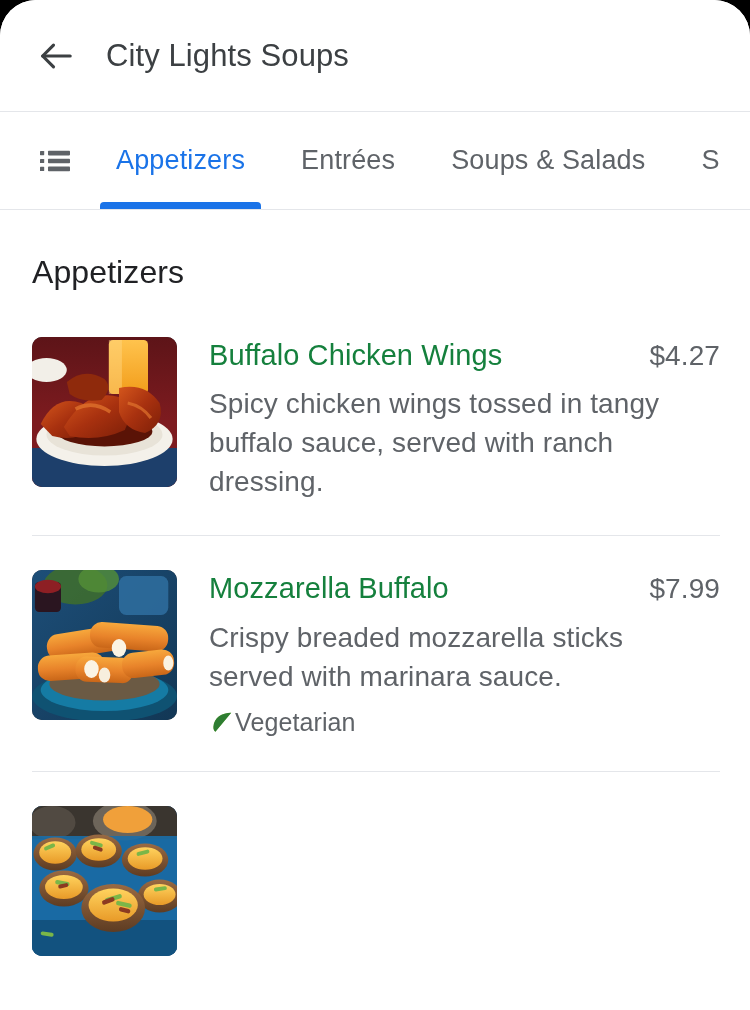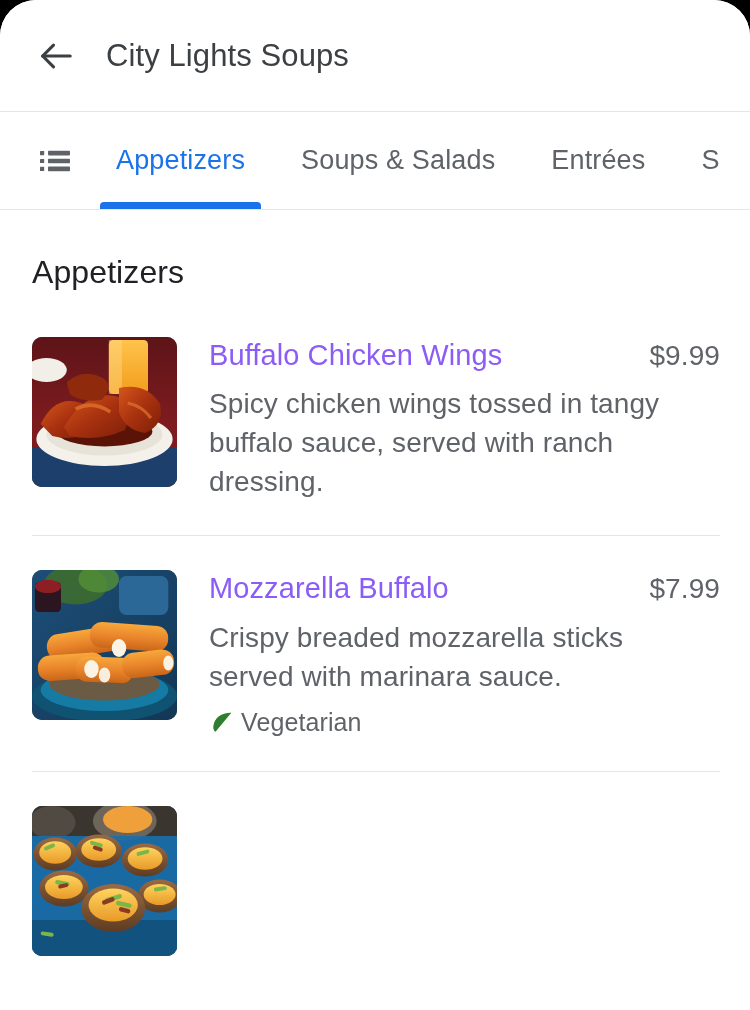--- a/index.html
+++ b/index.html
@@ -163,21 +163,21 @@
 
   .item-head {
     display: flex;
     align-items: baseline;
     justify-content: space-between;
     gap: 16px;
   }
 
   .item-name {
     font-size: 29px;
-    color: #8b5cf6;
+    color: #15803d;
     font-weight: 400;
     letter-spacing: 0.1px;
     line-height: 1.15;
   }
 
   .item-price {
     font-size: 28px;
     color: #5f6368;
     font-weight: 400;
     white-space: nowrap;
@@ -195,21 +195,21 @@
 
   .item-tags {
     margin-top: 12px;
     display: flex;
     align-items: center;
     gap: 10px;
   }
   .tag {
     display: flex;
     align-items: center;
-    gap: 6px;
+    gap: 0;
     font-size: 25px;
     color: #5f6368;
     letter-spacing: 0.1px;
   }
   .tag svg { display: block; flex: 0 0 auto; }
 
   .item-divider {
     height: 1px;
     background: #e4e6ea;
     margin: 34px 30px 34px 32px;
@@ -241,22 +241,22 @@
           <rect x="0" y="8.9" width="4.2" height="4.2" rx="0.6"></rect>
           <rect x="8" y="8.7" width="22" height="4.6" rx="0.8"></rect>
           <rect x="0" y="16.8" width="4.2" height="4.2" rx="0.6"></rect>
           <rect x="8" y="16.6" width="22" height="4.6" rx="0.8"></rect>
         </svg>
       </span>
     </button>
 
     <div class="tabs">
       <button class="tab active">Appetizers</button>
+      <button class="tab">Entrées</button>
       <button class="tab">Soups &amp; Salads</button>
-      <button class="tab">Entrées</button>
       <button class="tab">S</button>
     </div>
   </div>
 
   <div class="content">
 
     <div class="section-title">Appetizers</div>
 
     <div class="menu-item">
       <div class="item-thumb">
@@ -288,21 +288,21 @@
           <path d="M22 60 Q38 34 60 40 Q72 46 64 62 Q46 70 26 66 Z" fill="url(#wingMeat)"></path>
           <path d="M24 30 Q36 20 50 28 Q56 34 48 42 Q34 44 26 38 Z" fill="#8f2a0c"></path>
           <path d="M60 34 Q78 30 88 44 Q92 58 78 64 Q64 62 60 50 Z" fill="url(#wingMeat)"></path>
           <path d="M30 48 Q42 42 54 50" stroke="#e0742e" stroke-width="2.4" fill="none" opacity="0.75"></path>
           <path d="M66 44 Q76 46 82 54" stroke="#e0742e" stroke-width="2.2" fill="none" opacity="0.7"></path>
         </svg>
       </div>
       <div class="item-body">
         <div class="item-head">
           <div class="item-name">Buffalo Chicken Wings</div>
-          <div class="item-price">$9.99</div>
+          <div class="item-price">$4.27</div>
         </div>
         <div class="item-desc">Spicy chicken wings tossed in tangy buffalo sauce, served with ranch dressing.</div>
       </div>
     </div>
 
     <div class="item-divider"></div>
 
     <div class="menu-item">
       <div class="item-thumb">
         <svg viewBox="0 0 100 100" preserveAspectRatio="none" aria-hidden="true">

